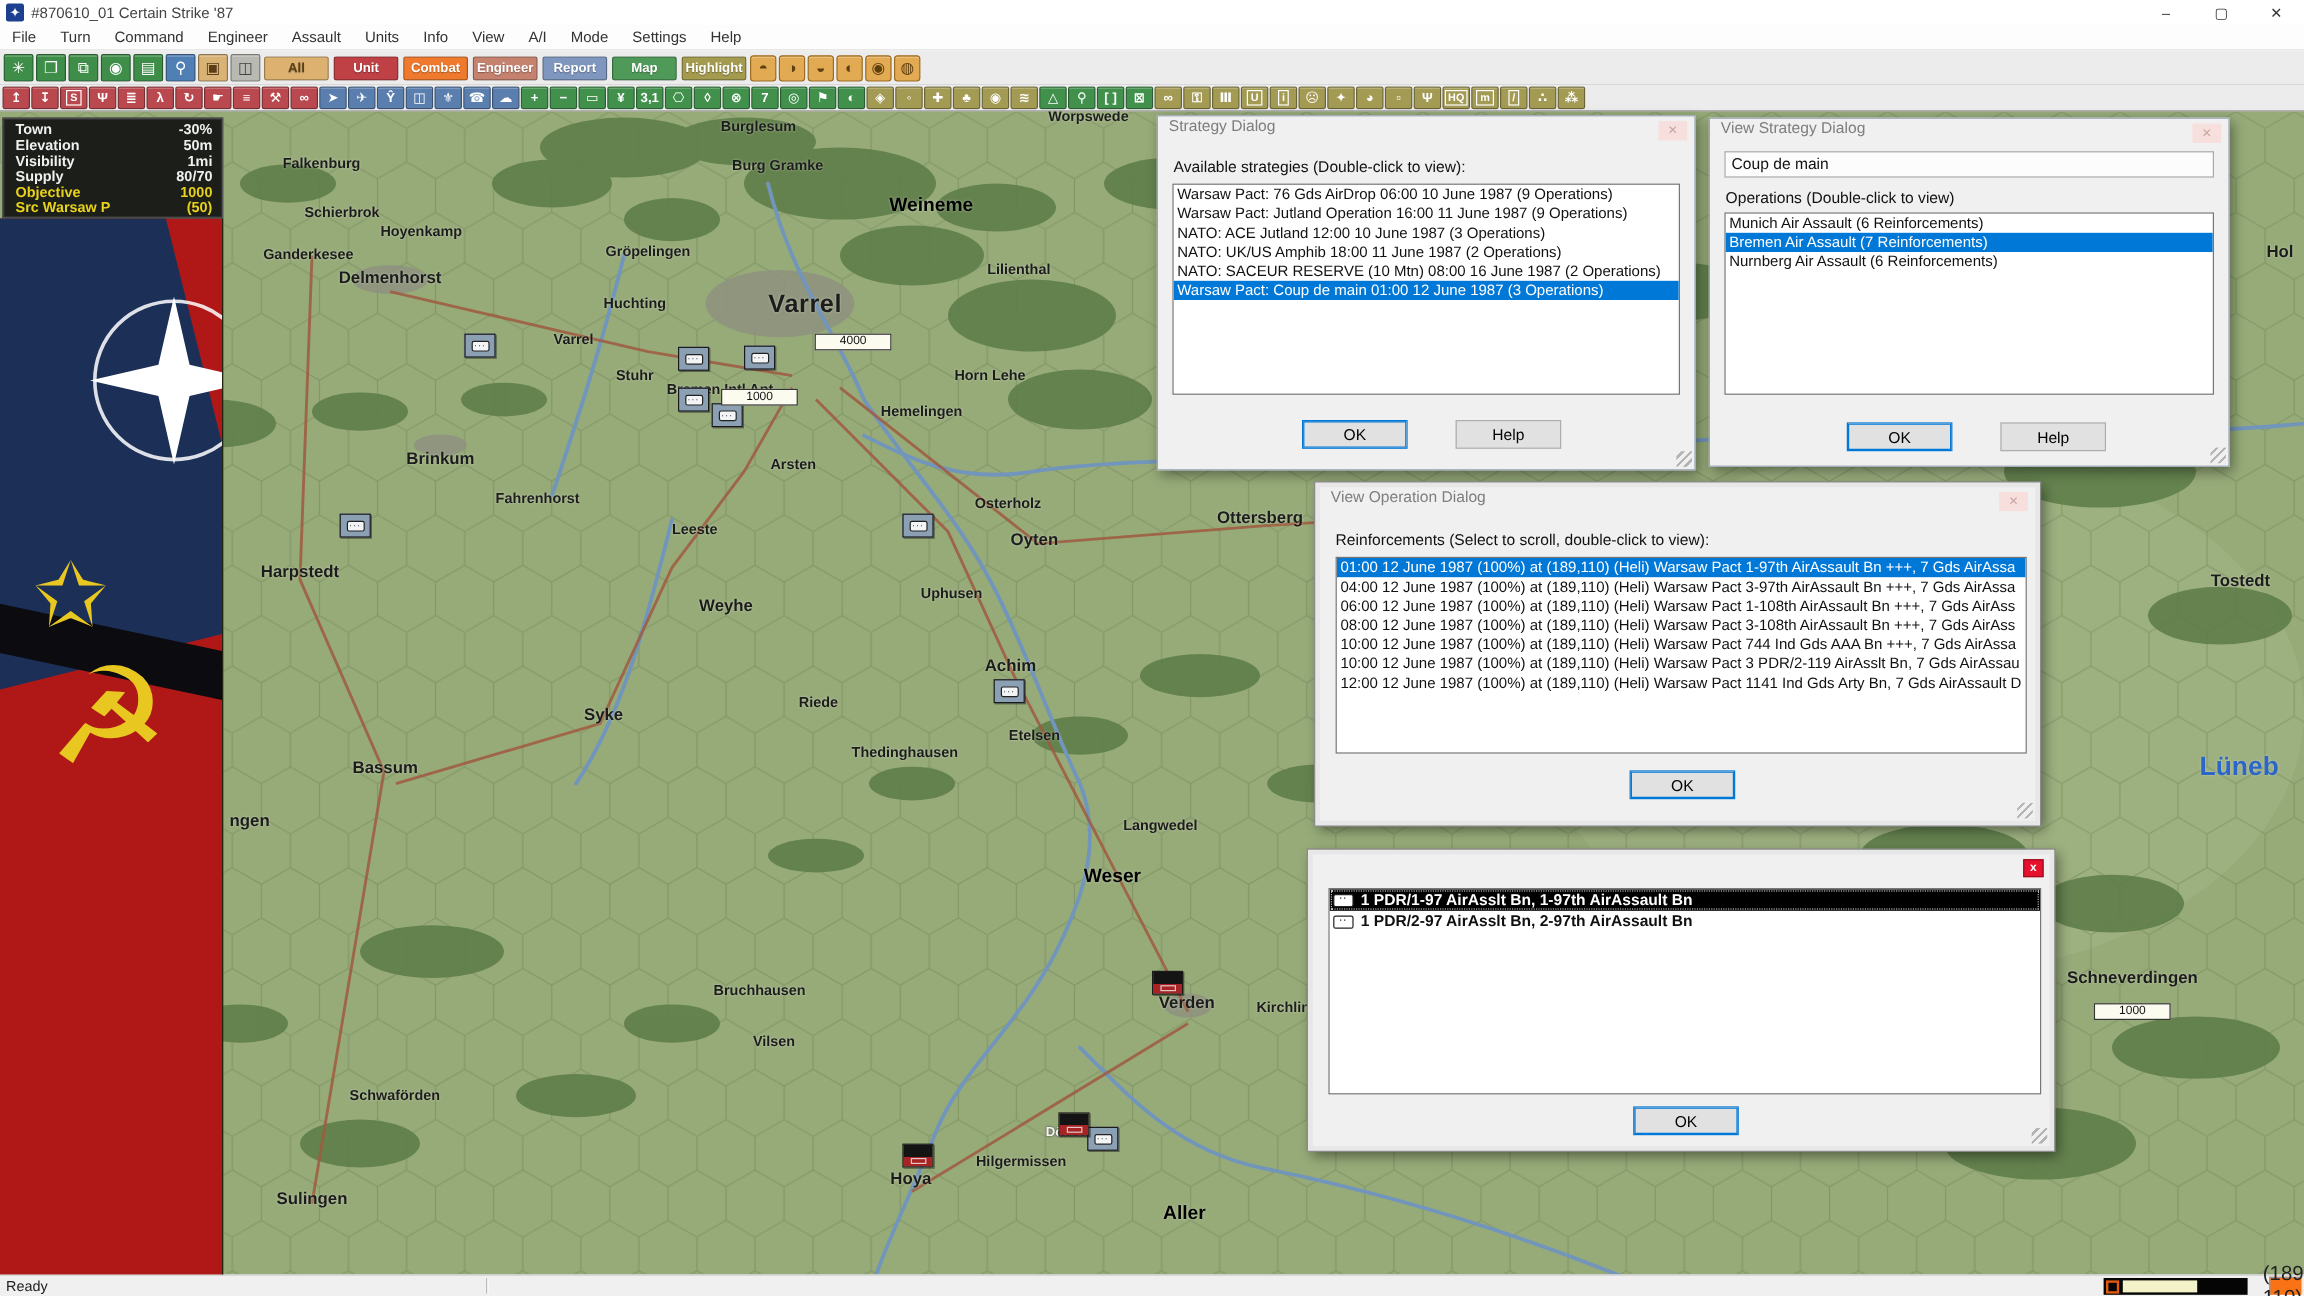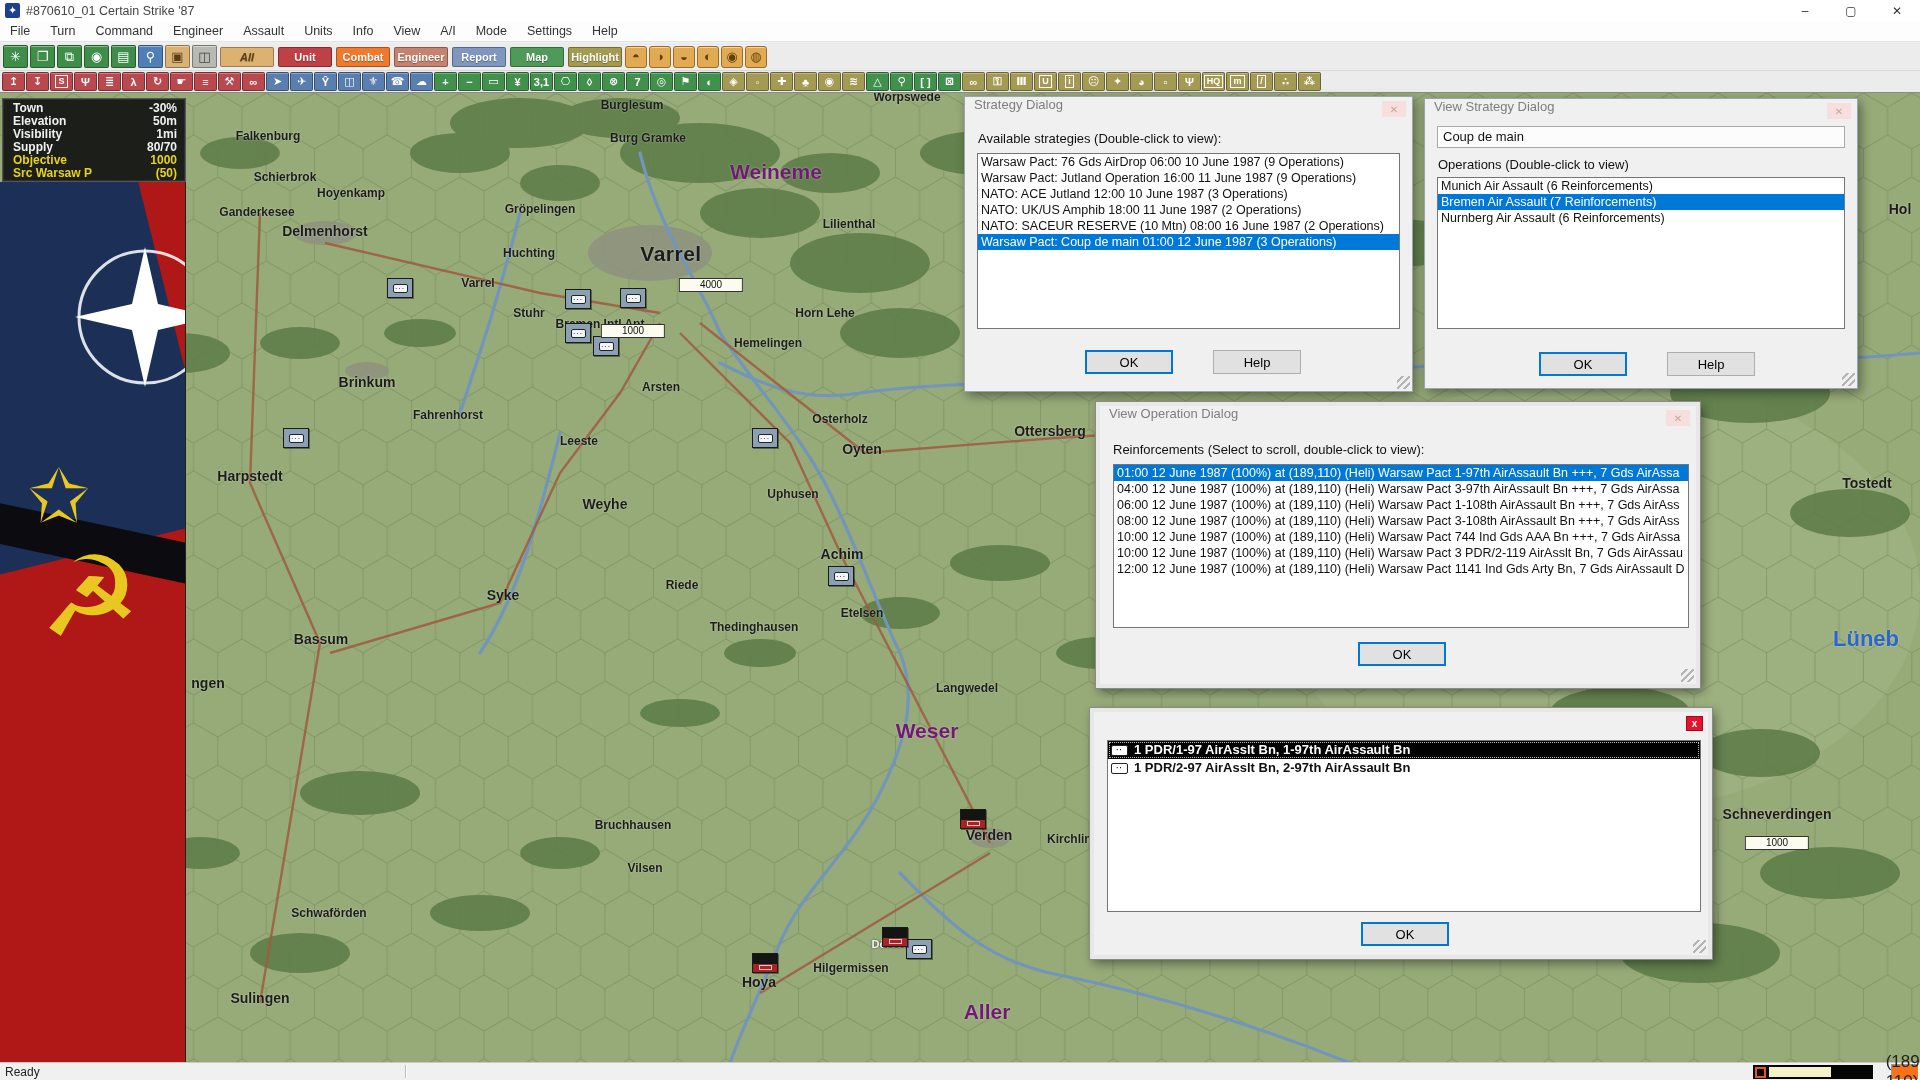--- a/index.html
+++ b/index.html
@@ -24,41 +24,41 @@
   
   .toolbar1{position:absolute;left:0;top:43px;right:0;height:28px;background:#ececec;
     display:flex;align-items:center;gap:2px;padding-left:3px;border-bottom:1px solid #d8d8d8;}
   .tbtn1{width:25px;height:23px;border-radius:2px;display:flex;align-items:center;justify-content:center;
     color:#fff;font-size:13px;border:1px solid rgba(0,0,0,.35);box-shadow:inset 0 1px 0 rgba(255,255,255,.4);}
   .tbtn1.green{background:#3e8e49;} .tbtn1.blue{background:#4f7fb5;}
   .tbtn1.tan{background:#d8b375;color:#5a3c16;} .tbtn1.gray{background:#b9b9b3;color:#444;}
   .ttab{width:54px;height:20px;margin:0 1px;display:flex;align-items:center;justify-content:center;
     font-size:11px;font-weight:bold;color:#fff;text-shadow:0 1px 1px rgba(0,0,0,.35);
     border:1px solid rgba(0,0,0,.3);border-radius:2px;}
-  .ttab.hatch{background-image:repeating-linear-gradient(45deg,rgba(255,255,255,.35) 0 3px,transparent 3px 7px);font-style:italic;}
+  .ttab.hatch{background-image:repeating-linear-gradient(45deg,rgba(255,255,255,.35) 0 3px,transparent 3px 7px);}
   .clockbtn{width:22px;height:22px;background:#e2aa52;border:1px solid #9a6d23;border-radius:3px;
     color:#5d3f10;font-size:13px;display:flex;align-items:center;justify-content:center;
     box-shadow:inset 0 1px 0 rgba(255,255,255,.5);}
 
   
   .toolbar2{position:absolute;left:0;top:71px;right:0;height:22px;background:#ececec;
     display:flex;align-items:center;gap:1px;padding-left:2px;border-bottom:1px solid #8a8a8a;}
   .tbtn2{width:23px;height:19px;border-radius:2px;display:flex;align-items:center;justify-content:center;
     color:#fff;font-size:11px;font-weight:bold;border:1px solid rgba(0,0,0,.35);
     box-shadow:inset 0 1px 0 rgba(255,255,255,.3);}
   .tbtn2.red{background:#b9494f;} .tbtn2.blue{background:#5a7fae;}
   .tbtn2.green{background:#41914d;} .tbtn2.olive{background:#a39a54;}
   .tbtn2 .bx{border:1px solid #fff;padding:0 2px;font-size:9px;line-height:11px;}
 
   
   .map{position:absolute;left:0;top:93px;right:0;bottom:18px;background:#97ab79;overflow:hidden;}
   .map svg{position:absolute;left:0;top:0;}
   .lbl{position:absolute;transform:translate(-50%,-50%);white-space:nowrap;font-weight:bold;
     color:#1c1c1c;font-size:12px;text-shadow:0 0 2px rgba(230,235,215,.6);}
-  .lbl.kT{font-size:14px;} .lbl.kC{font-size:21px;letter-spacing:.5px;} .lbl.kW{color:#701a75;font-size:21px;}
+  .lbl.kT{font-size:14px;} .lbl.kC{font-size:21px;letter-spacing:.5px;} .lbl.kW{color:#000000;font-size:16px;}
   .lbl.kWH{color:#2c66c9;font-size:22px;} .lbl.kwt{color:#f5f5f5;font-size:11px;text-shadow:0 0 2px #333;}
   .counter{position:absolute;width:26px;height:20px;border:1px solid #1a1a1a;
     box-shadow:1px 1px 0 rgba(0,0,0,.4);display:flex;align-items:center;justify-content:center;}
   .counter.b{background:#8ca0b4;}
   .counter.b .chip{width:15px;height:9px;background:#f2f4f6;border:1px solid #222;border-radius:2px;
     display:flex;align-items:center;justify-content:center;font-size:7px;color:#111;letter-spacing:1px;}
   .counter.r{background:linear-gradient(to bottom,#141414 0 55%,#a82424 55% 100%);}
   .counter.r .chip{width:13px;height:5px;background:#a82424;border:1px solid #e0c8c8;margin-top:8px;}
   .badge{position:absolute;background:#fbfbef;border:1px solid #333;font-size:10px;line-height:12px;
     padding:0 20px;color:#111;transform:translate(-50%,-50%);}

